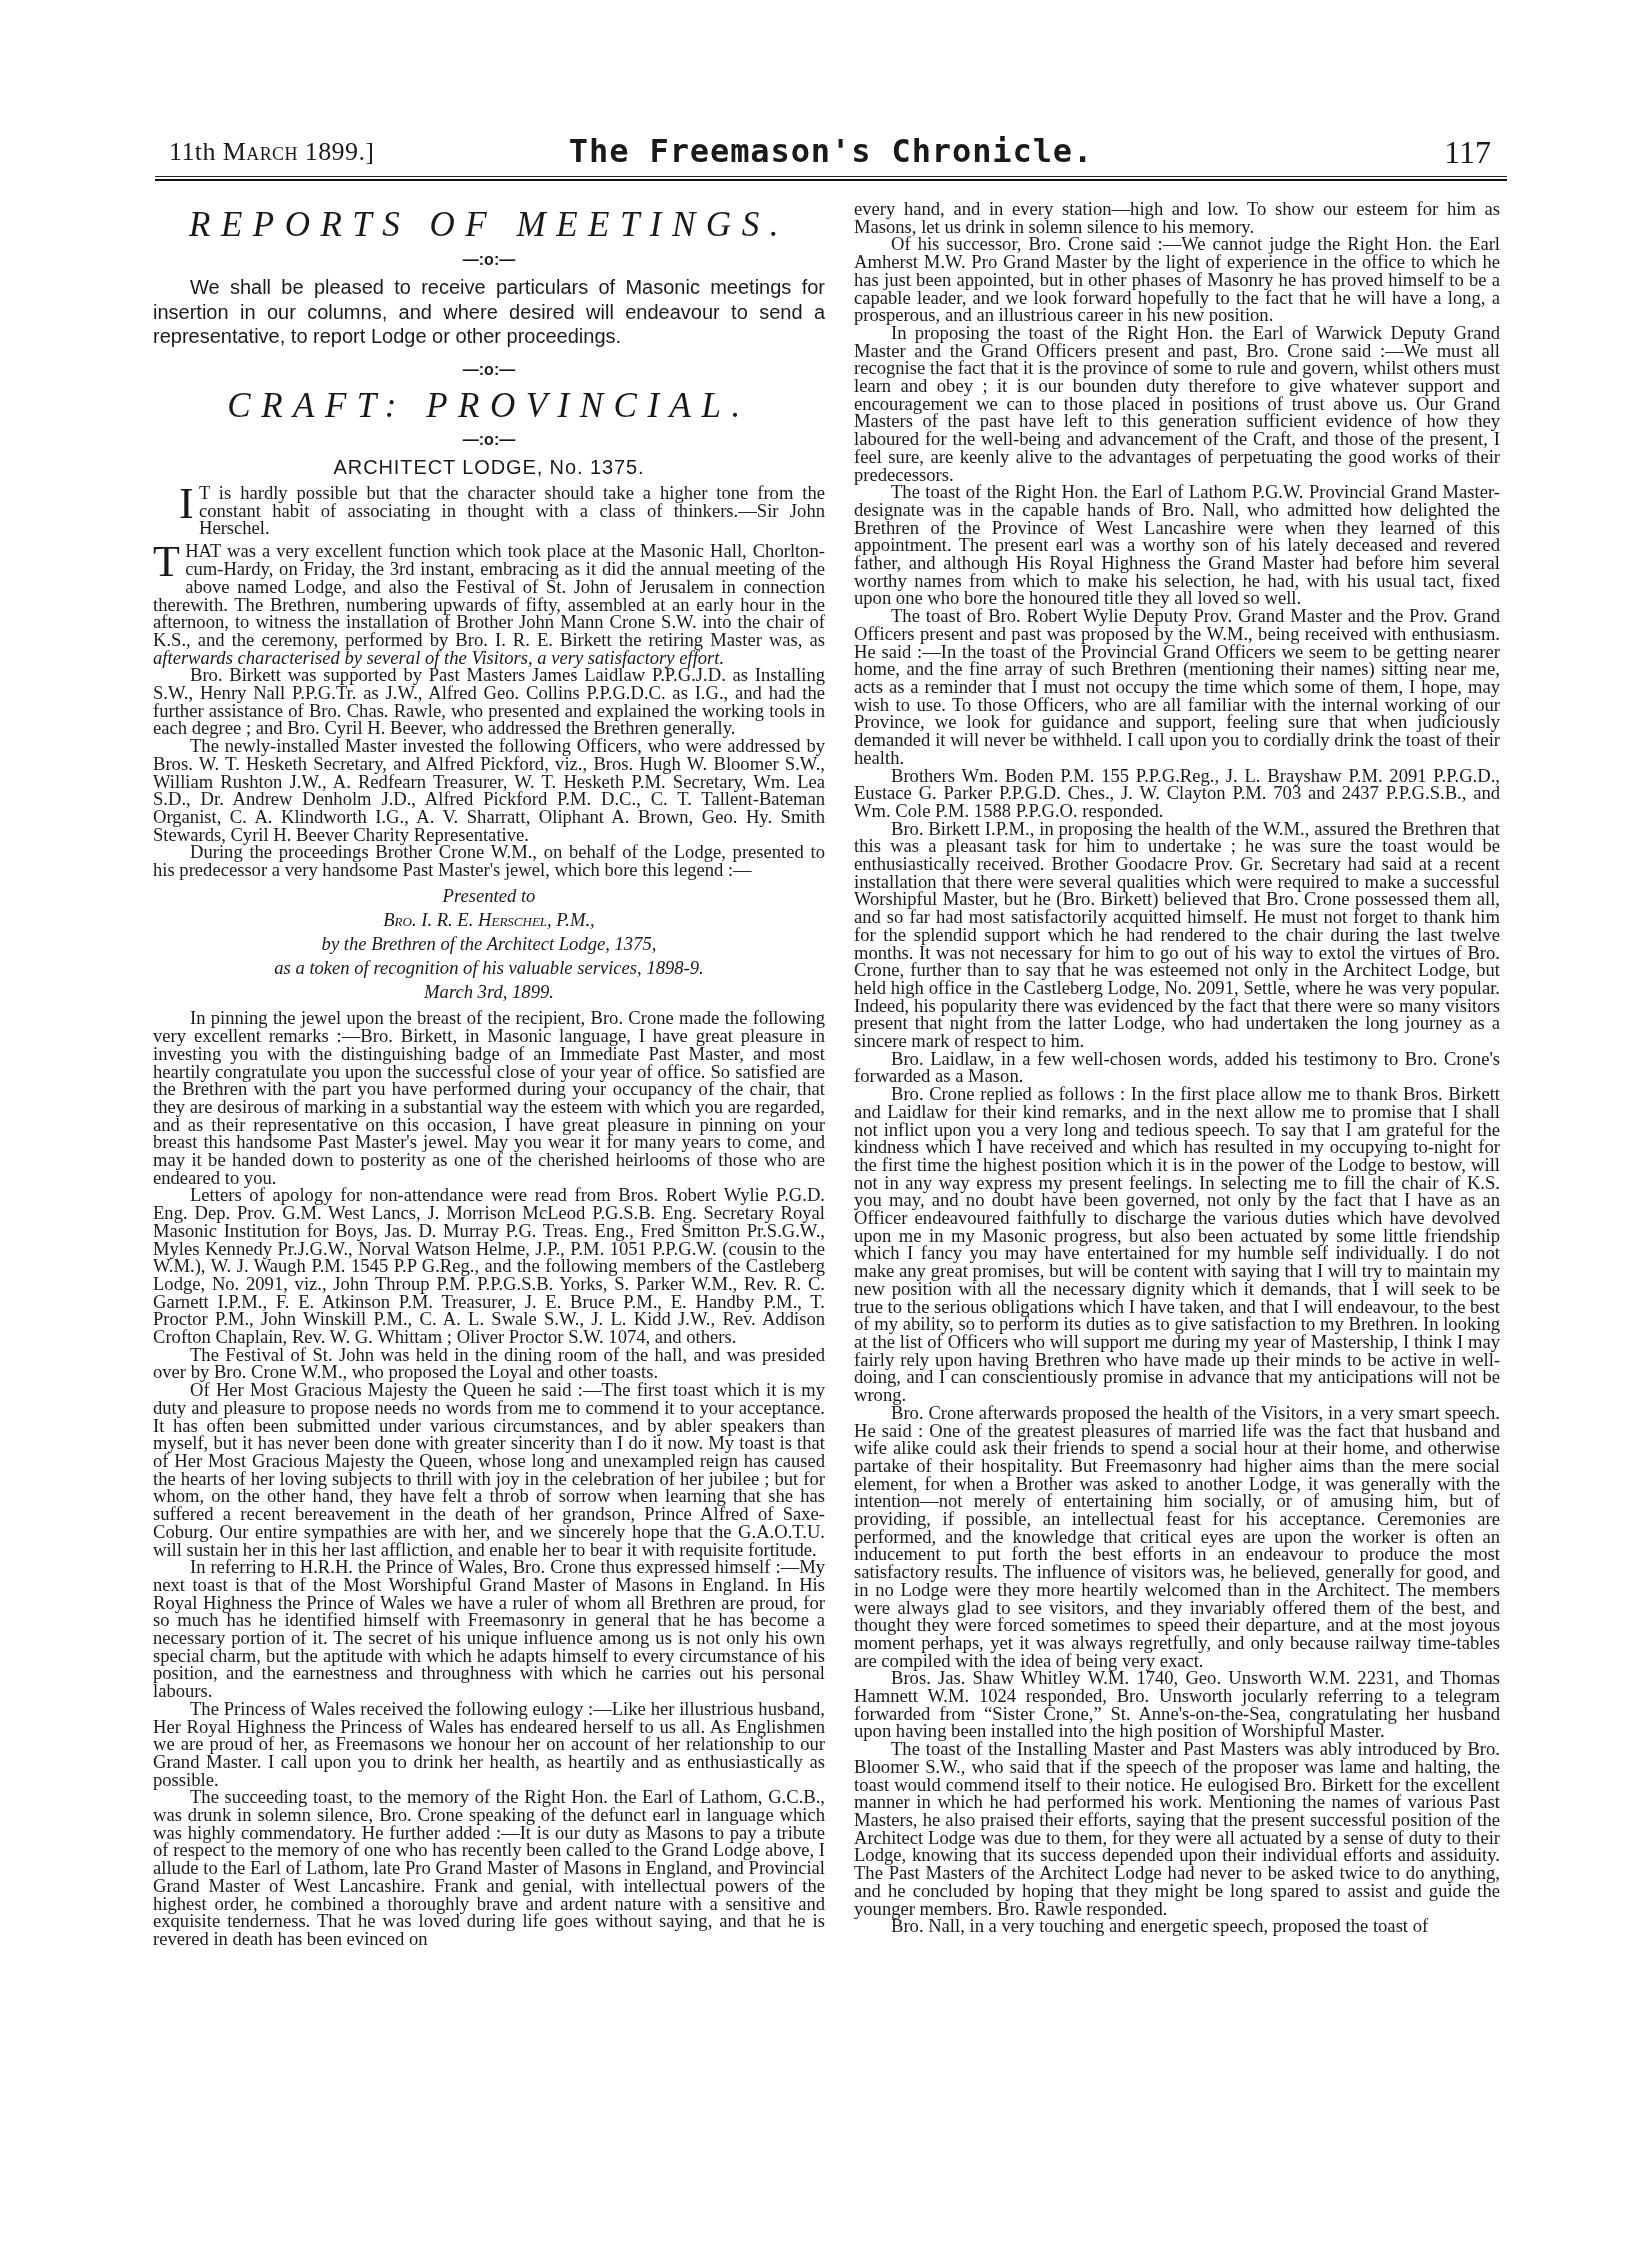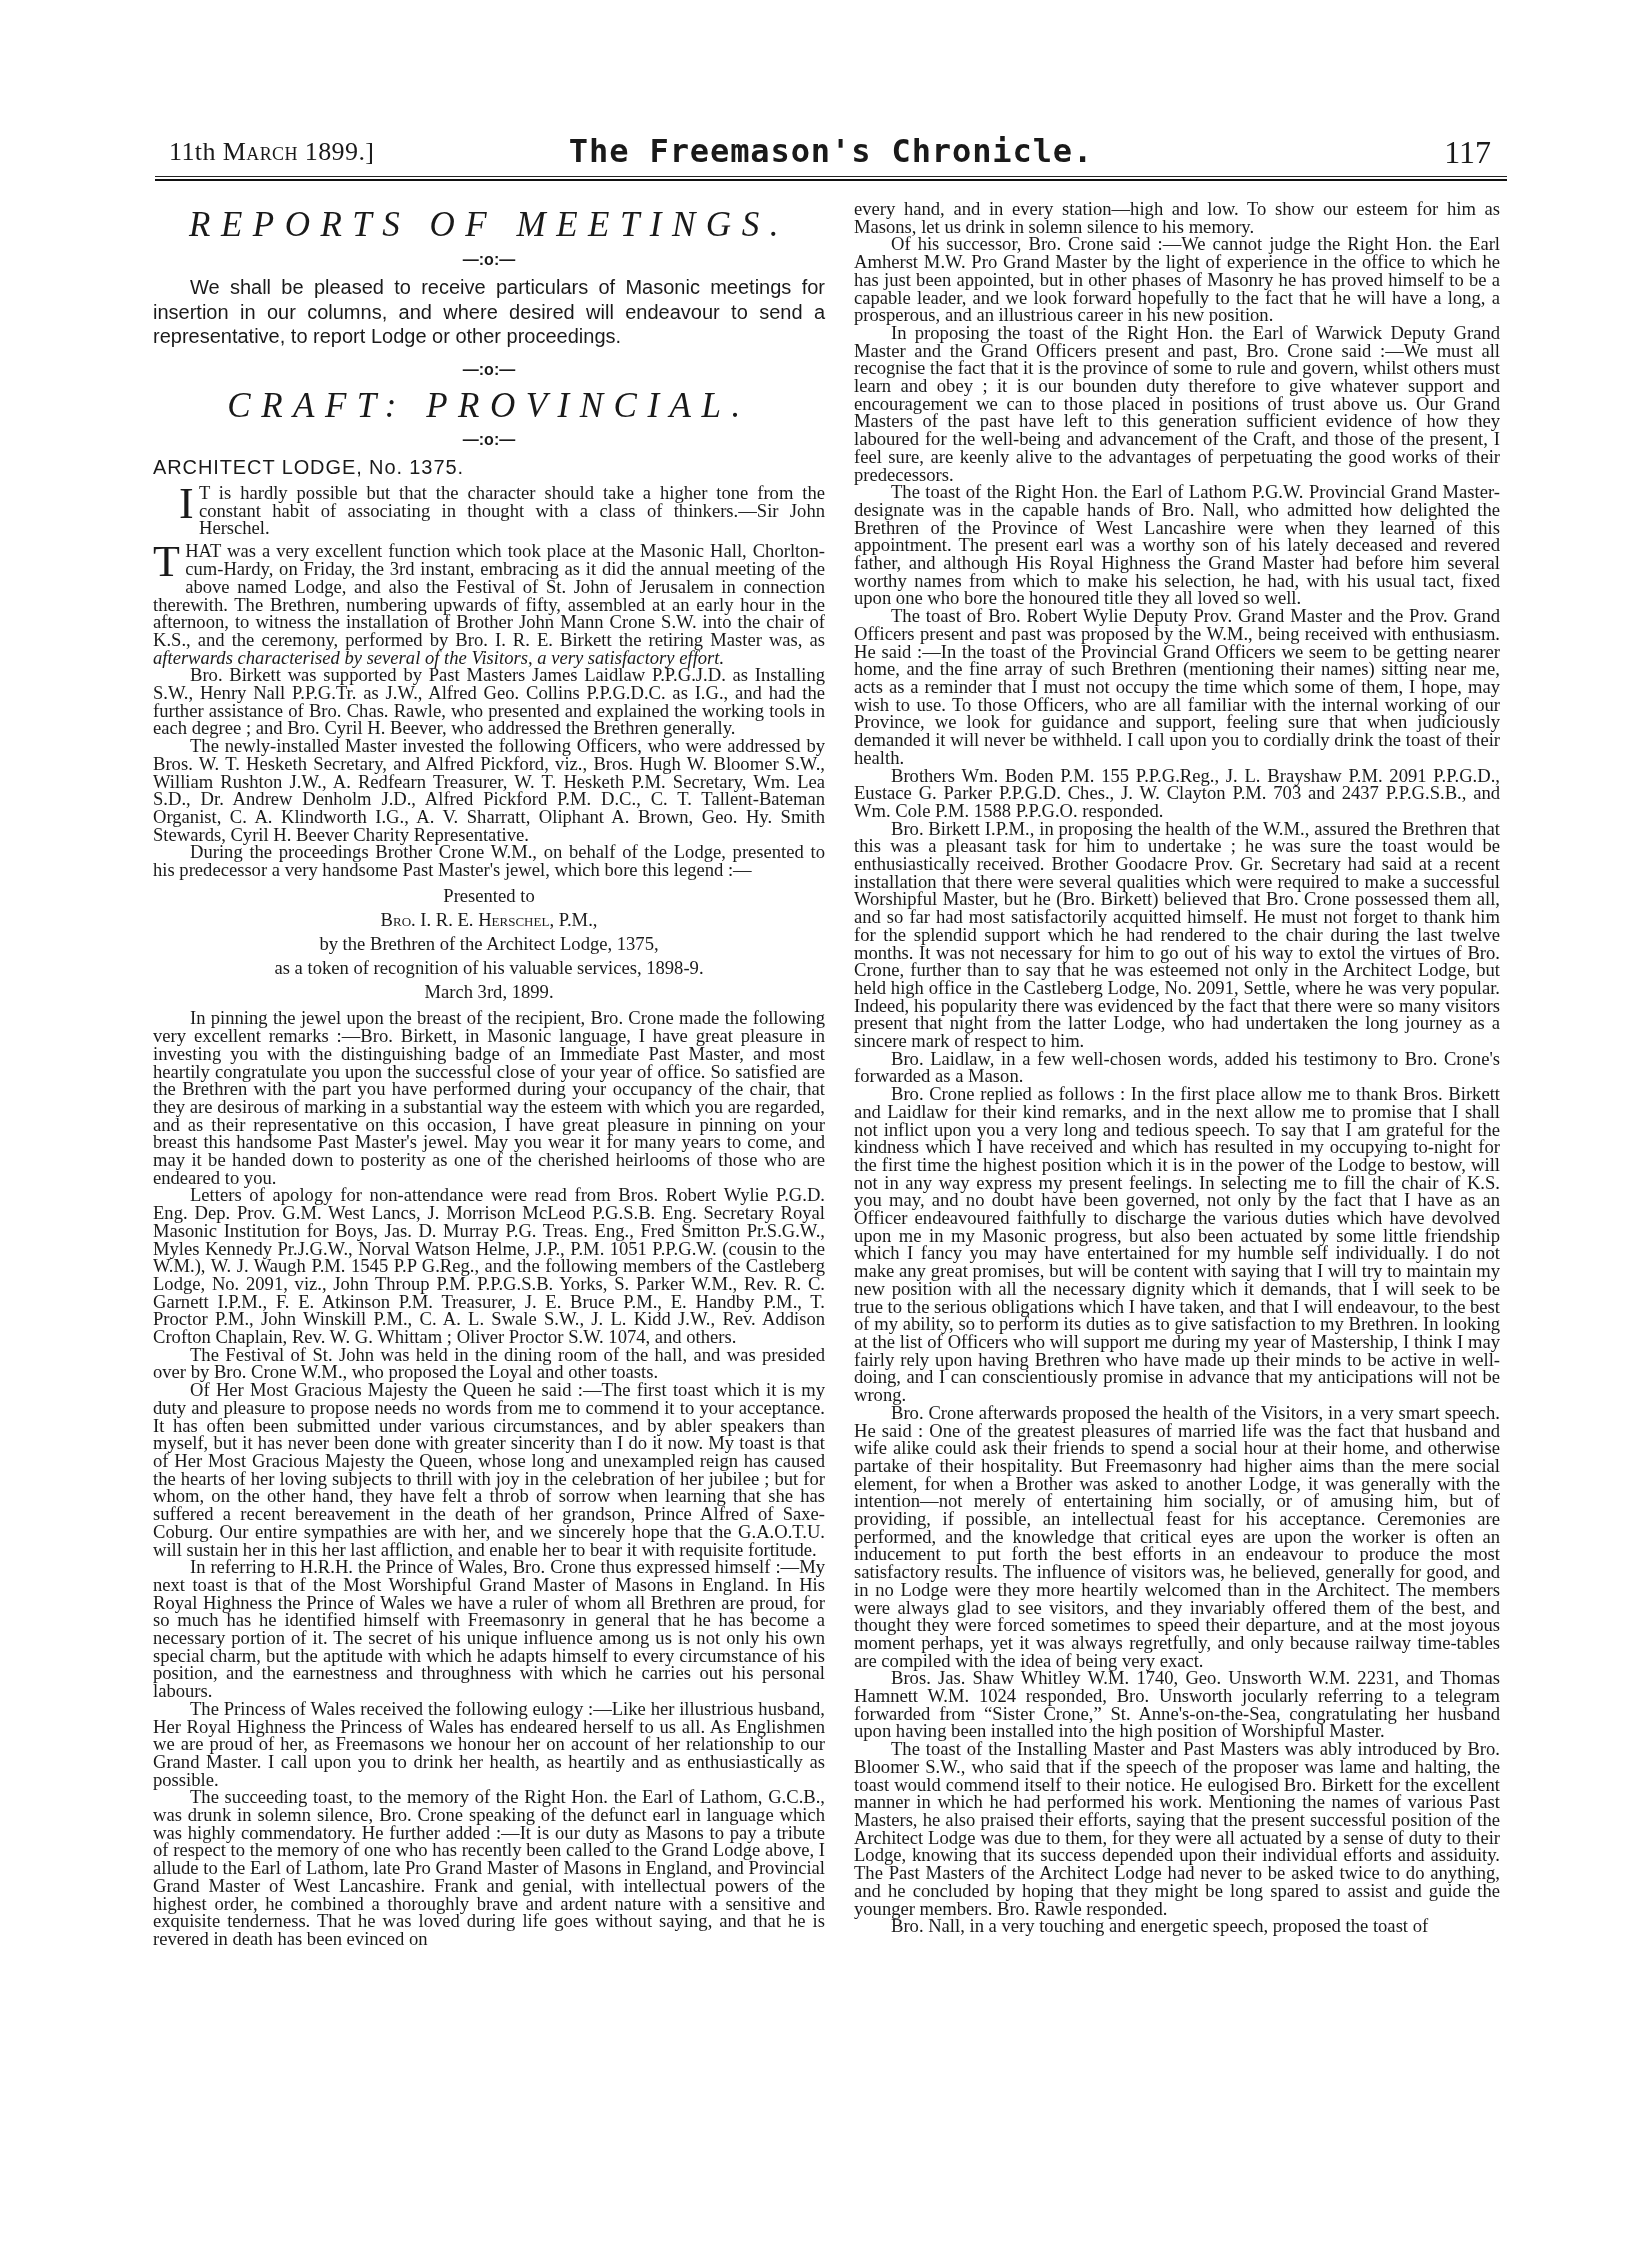--- a/index.html
+++ b/index.html
@@ -47,21 +47,21 @@
     text-align: center; font-family: "Liberation Sans", sans-serif;
     font-size: 16px; font-weight: bold; margin: 5.3px 0 7px 0; line-height: 17.6px;
   }
   .notice {
     font-family: "Liberation Sans", "DejaVu Sans", sans-serif;
     font-size: 20px; line-height: 24.6px; text-align: justify;
     text-indent: 19.3px; margin: 0;
     font-stretch: condensed;
   }
   .lodge-title {
-    text-align: left; font-family: "Liberation Sans", sans-serif;
+    text-align: center; font-family: "Liberation Sans", sans-serif;
     font-size: 20px; letter-spacing: 0.9px; margin: 5.3px 0 5.3px 0; line-height: 23px;
   }
   .epigraph { margin: 0 0 5.3px 0; text-indent: 0 !important; }
   .dropcap {
     float: left; font-size: 44px; line-height: 35px; padding: 1.8px 5.3px 0 0;
   }
   .legend { text-align: center; text-indent: 0 !important; margin: 3.5px 0; line-height: 24px; }
   .legend .sc { font-variant: small-caps; }
   .italic { font-style: italic; }
 </style>
@@ -95,21 +95,21 @@
     </p>
 
     <p class="noind" style="margin-top:5.3px;">
       <span class="dropcap">T</span><span>HAT was a very excellent function which took place at the Masonic Hall, Chorlton-cum-Hardy, on Friday, the 3rd instant, embracing as it did the annual meeting of the above named Lodge, and also the Festival of St. John of Jerusalem in connection therewith. The Brethren, numbering upwards of fifty, assembled at an early hour in the afternoon, to witness the installation of Brother John Mann Crone S.W. into the chair of K.S., and the ceremony, performed by Bro. I. R. E. Birkett the retiring Master was, as </span><span class="italic">afterwards characterised by several of the Visitors, a very satisfactory effort.</span>
     </p>
 
     <p>Bro. Birkett was supported by Past Masters James Laidlaw P.P.G.J.D. as Installing S.W., Henry Nall P.P.G.Tr. as J.W., Alfred Geo. Collins P.P.G.D.C. as I.G., and had the further assistance of Bro. Chas. Rawle, who presented and explained the working tools in each degree ; and Bro. Cyril H. Beever, who addressed the Brethren generally.</p>
     <p>The newly-installed Master invested the following Officers, who were addressed by Bros. W. T. Hesketh Secretary, and Alfred Pickford, viz., Bros. Hugh W. Bloomer S.W., William Rushton J.W., A. Redfearn Treasurer, W. T. Hesketh P.M. Secretary, Wm. Lea S.D., Dr. Andrew Denholm J.D., Alfred Pickford P.M. D.C., C. T. Tallent-Bateman Organist, C. A. Klindworth I.G., A. V. Sharratt, Oliphant A. Brown, Geo. Hy. Smith Stewards, Cyril H. Beever Charity Representative.</p>
     <p>During the proceedings Brother Crone W.M., on behalf of the Lodge, presented to his predecessor a very handsome Past Master's jewel, which bore this legend :—</p>
 
-    <div style="margin:5.3px 0;">
+    <div style="margin:5.3px 0;font-style:italic;">
       <p class="legend">Presented to</p>
       <p class="legend"><span class="sc">Bro. I. R. E. Herschel</span><span>, P.M.,</span></p>
       <p class="legend">by the Brethren of the Architect Lodge, 1375,</p>
       <p class="legend">as a token of recognition of his valuable services, 1898-9.</p>
       <p class="legend">March 3rd, 1899.</p>
     </div>
 
     <p>In pinning the jewel upon the breast of the recipient, Bro. Crone made the following very excellent remarks :—Bro. Birkett, in Masonic language, I have great pleasure in investing you with the distinguishing badge of an Immediate Past Master, and most heartily congratulate you upon the successful close of your year of office. So satisfied are the Brethren with the part you have performed during your occupancy of the chair, that they are desirous of marking in a substantial way the esteem with which you are regarded, and as their representative on this occasion, I have great pleasure in pinning on your breast this handsome Past Master's jewel. May you wear it for many years to come, and may it be handed down to posterity as one of the cherished heirlooms of those who are endeared to you.</p>
     <p>Letters of apology for non-attendance were read from Bros. Robert Wylie P.G.D. Eng. Dep. Prov. G.M. West Lancs, J. Morrison McLeod P.G.S.B. Eng. Secretary Royal Masonic Institution for Boys, Jas. D. Murray P.G. Treas. Eng., Fred Smitton Pr.S.G.W., Myles Kennedy Pr.J.G.W., Norval Watson Helme, J.P., P.M. 1051 P.P.G.W. (cousin to the W.M.), W. J. Waugh P.M. 1545 P.P G.Reg., and the following members of the Castleberg Lodge, No. 2091, viz., John Throup P.M. P.P.G.S.B. Yorks, S. Parker W.M., Rev. R. C. Garnett I.P.M., F. E. Atkinson P.M. Treasurer, J. E. Bruce P.M., E. Handby P.M., T. Proctor P.M., John Winskill P.M., C. A. L. Swale S.W., J. L. Kidd J.W., Rev. Addison Crofton Chaplain, Rev. W. G. Whittam ; Oliver Proctor S.W. 1074, and others.</p>
     <p>The Festival of St. John was held in the dining room of the hall, and was presided over by Bro. Crone W.M., who proposed the Loyal and other toasts.</p>

